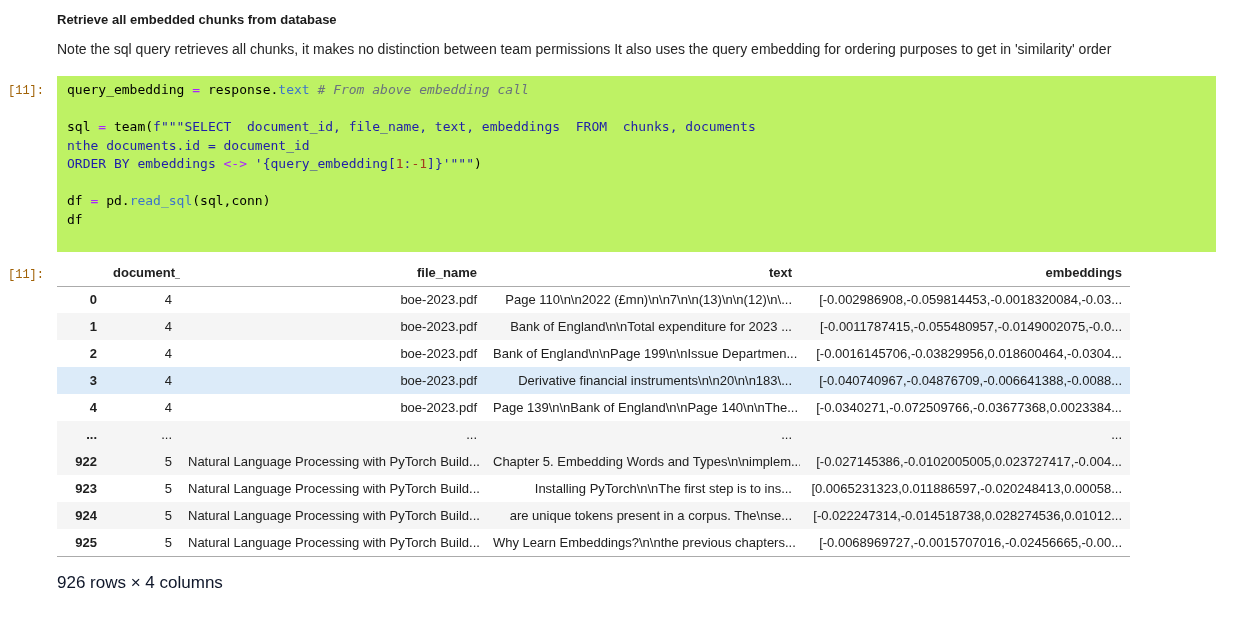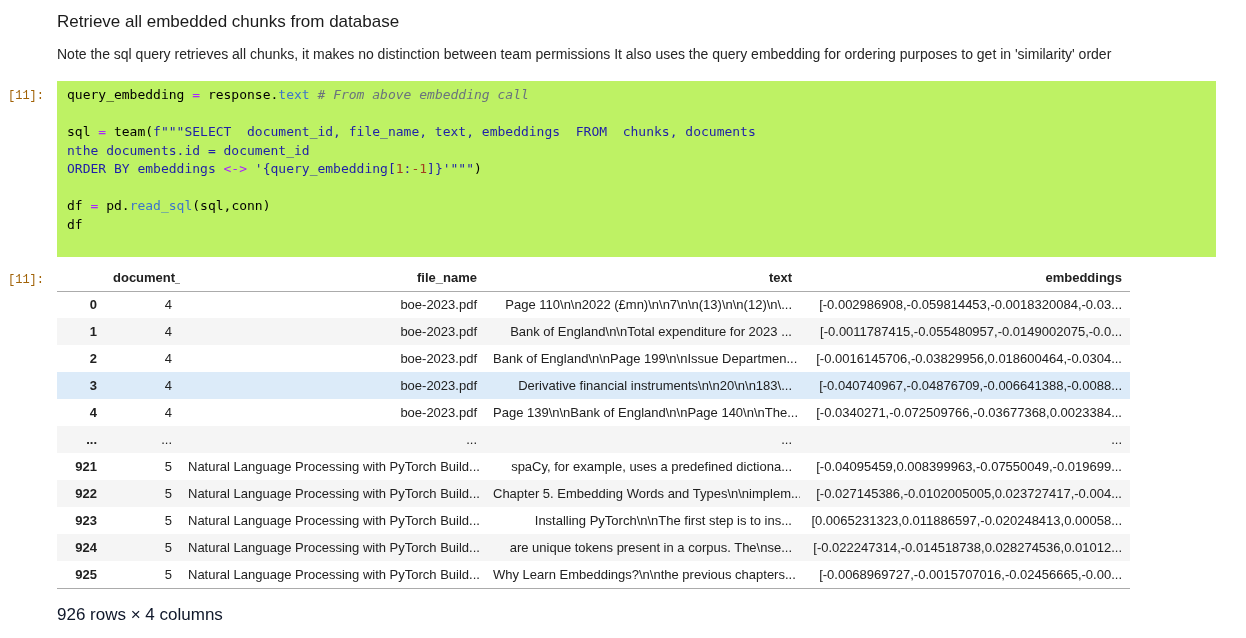--- a/index.html
+++ b/index.html
@@ -6,21 +6,21 @@
   html,body { margin:0; padding:0; background:#ffffff; }
   body {
     width:1246px; height:638px; overflow:hidden;
     font-family:"Liberation Sans","DejaVu Sans",sans-serif;
     color:#212121;
   }
   .page { padding-top:12px; }
 
   
   .md-cell { margin-left:57px; margin-right:30px; }
-  .md-heading { font-size:17px; font-weight:normal; margin:0 0 14px 0; color:#1b1b1b; }
+  .md-heading { font-size:13px; font-weight:bold; margin:0 0 14px 0; color:#1b1b1b; }
   .md-note { font-size:14px; margin:0 0 19px 0; color:#252525; }
 
   
   .cell { display:flex; align-items:flex-start; }
   .prompt {
     flex:0 0 57px; width:57px; padding:8px 4px 0 8px;
     font-family:Liberation Mono, monospace;
     font-size:12px; color:#a16207; text-align:left; white-space:nowrap;
   }
 
@@ -142,27 +142,20 @@
               <td>Page 139\n\nBank of England\n\nPage 140\n\nThe...</td>
               <td>[-0.0340271,-0.072509766,-0.03677368,0.0023384...</td>
             </tr>
             <tr class="row-even">
               <th>...</th>
               <td>...</td>
               <td>...</td>
               <td>...</td>
               <td>...</td>
             </tr>
-            <tr>
-              <th>921</th>
-              <td>5</td>
-              <td>Natural Language Processing with PyTorch Build...</td>
-              <td>spaCy, for example, uses a predefined dictiona...</td>
-              <td>[-0.04095459,0.008399963,-0.07550049,-0.019699...</td>
-            </tr>
             <tr class="row-even">
               <th>922</th>
               <td>5</td>
               <td>Natural Language Processing with PyTorch Build...</td>
               <td>Chapter 5. Embedding Words and Types\n\nimplem...</td>
               <td>[-0.027145386,-0.0102005005,0.023727417,-0.004...</td>
             </tr>
             <tr>
               <th>923</th>
               <td>5</td>

